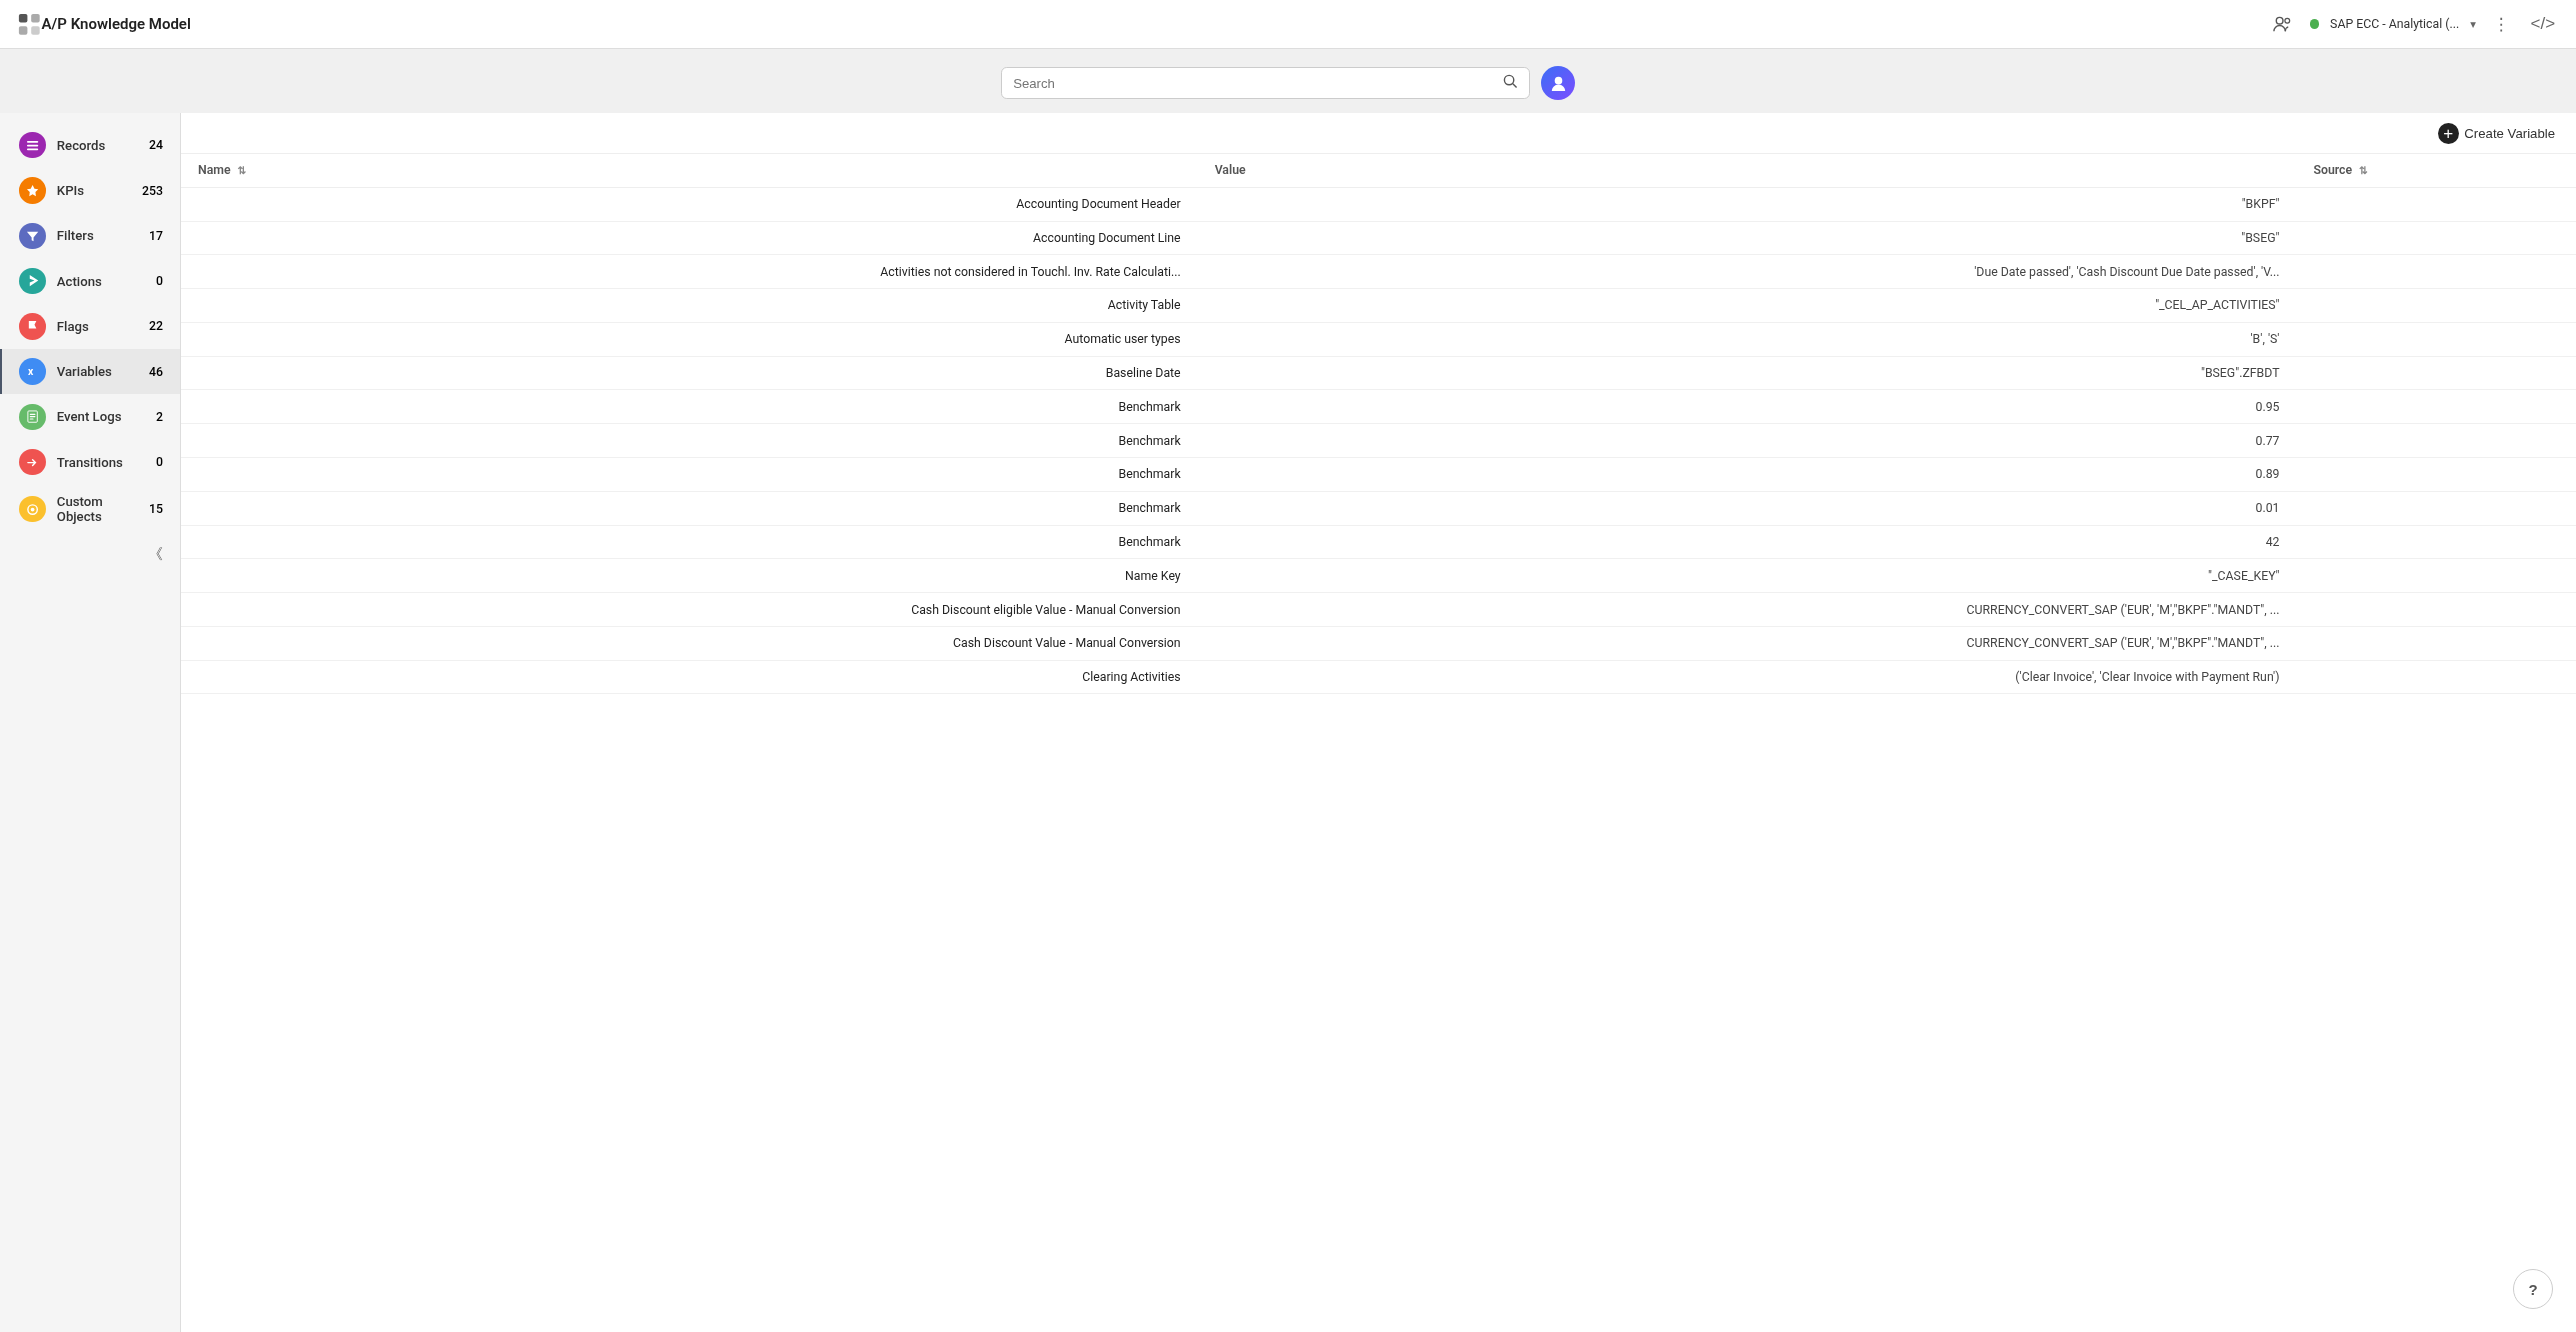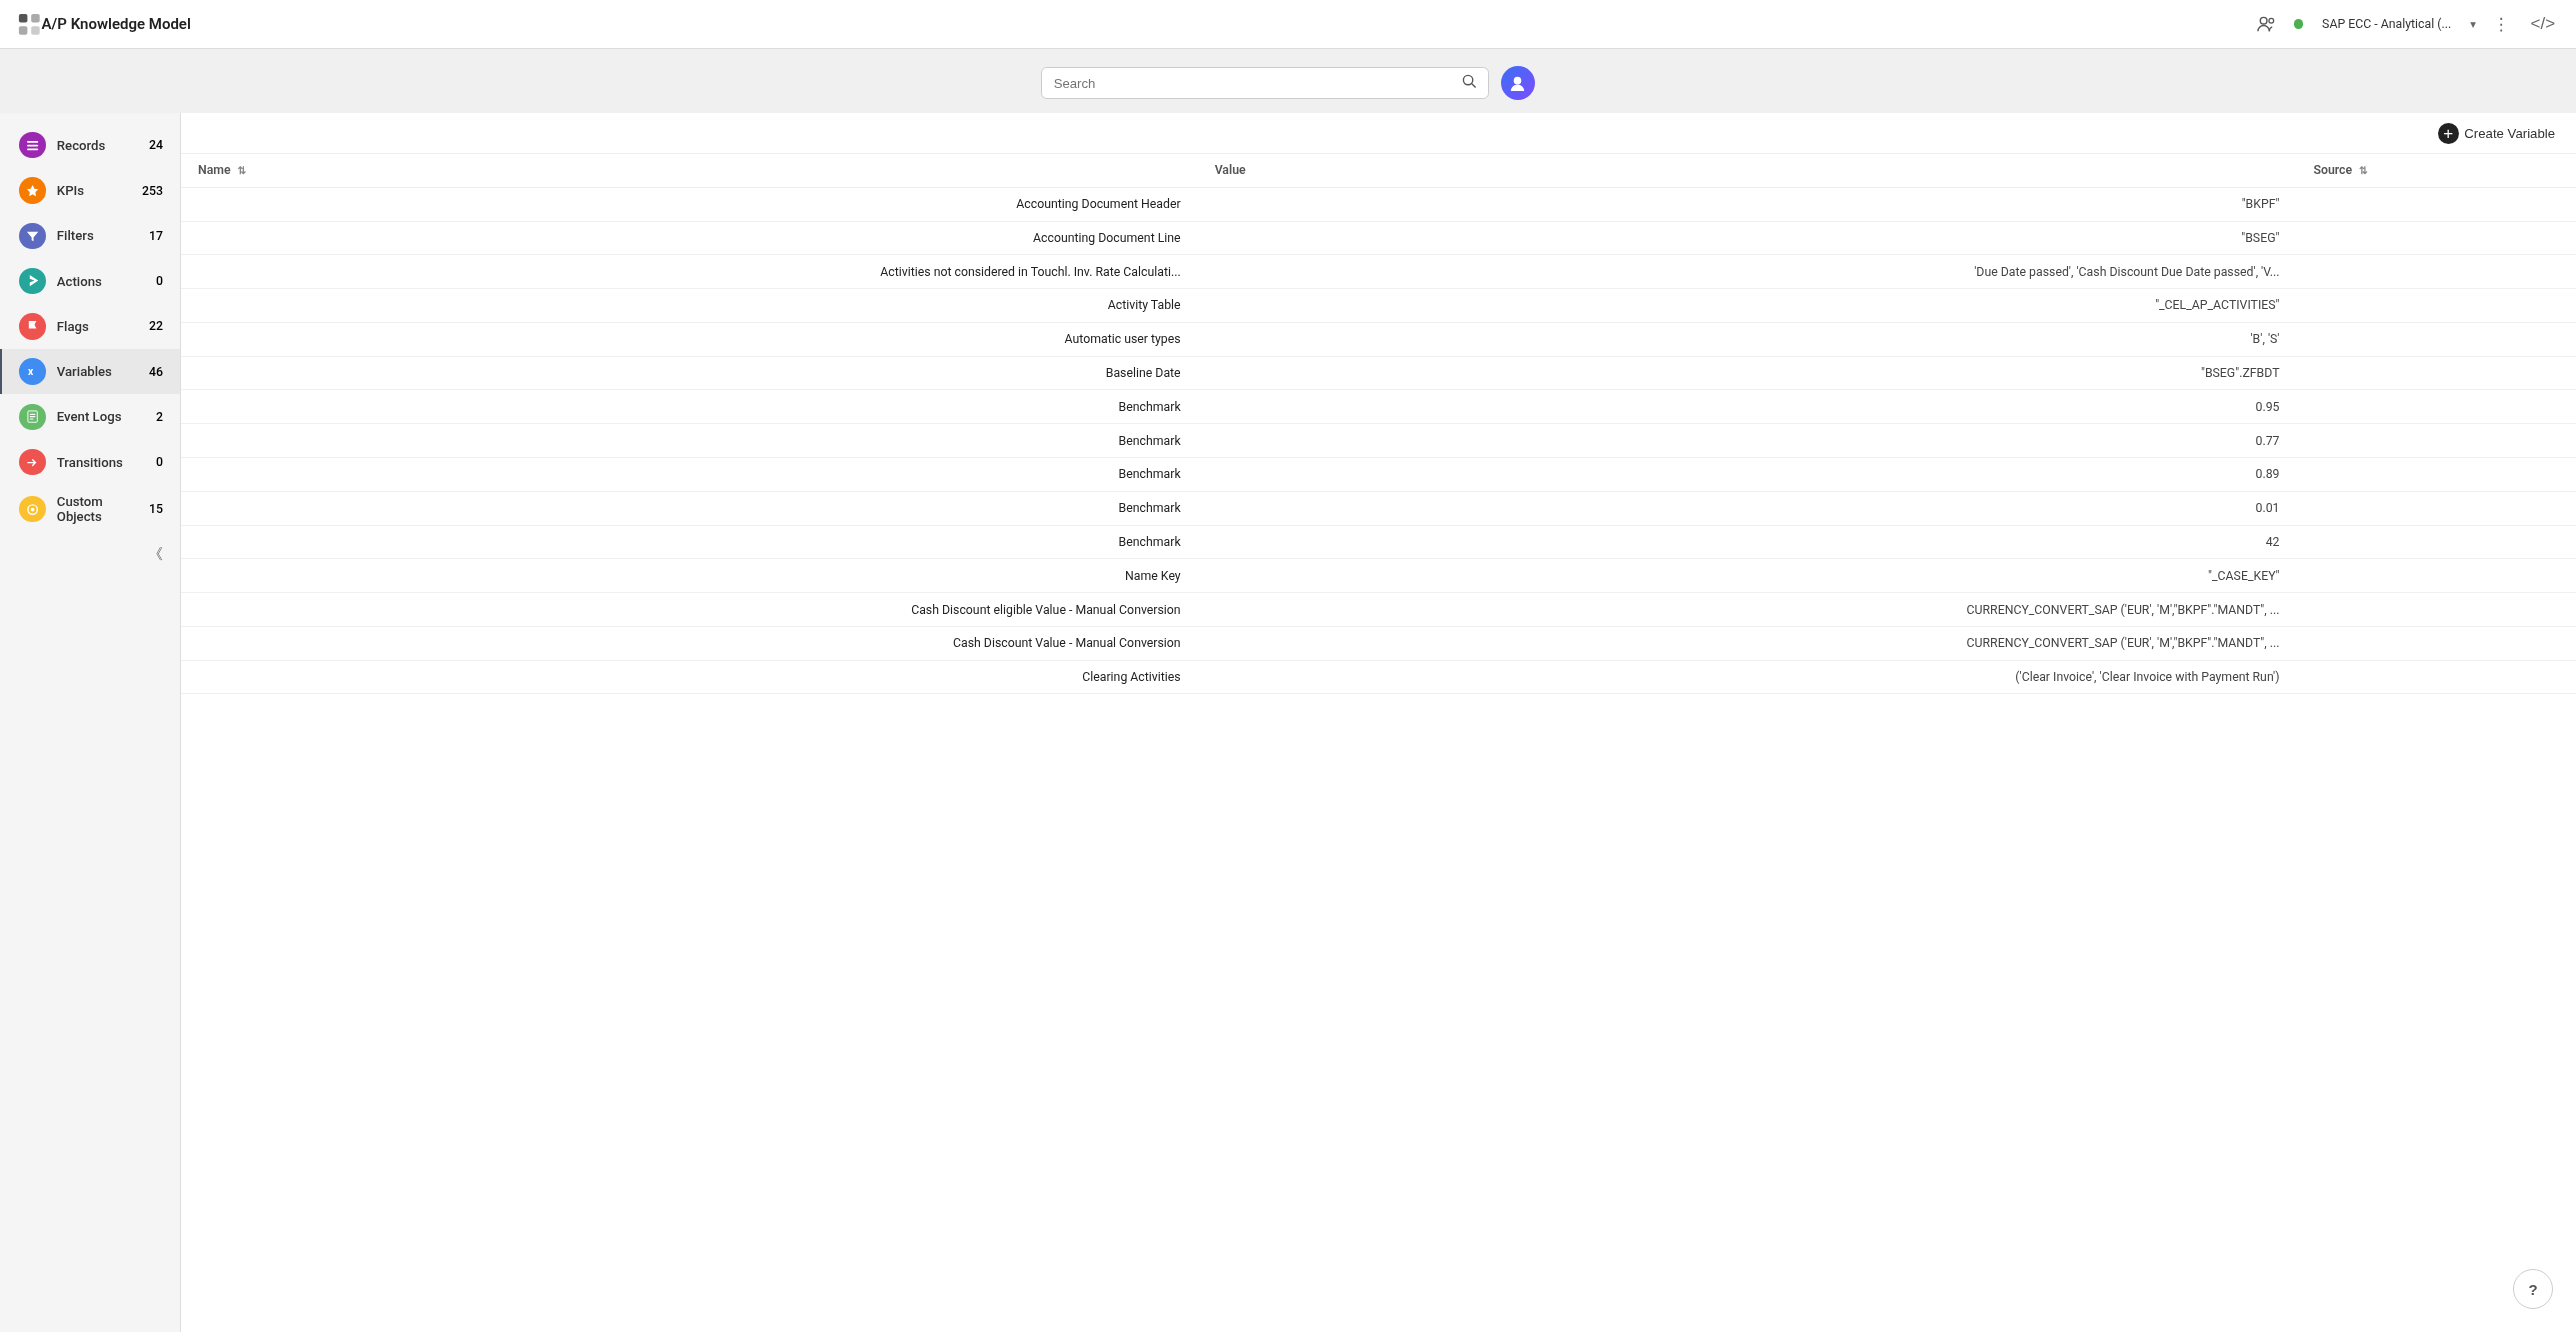--- a/index.html
+++ b/index.html
@@ -39,21 +39,21 @@
     }
     .topbar-right {
       margin-left: auto;
       display: flex;
       align-items: center;
       gap: 13.2px;
     }
     .topbar-connection {
       display: flex;
       align-items: center;
-      gap: 19px;
+      gap: 11px;
       font-size: 12.3px;
       color: #333;
     }
     .connection-dot {
       width: 9.4px;
       height: 9.4px;
       background: #4caf50;
       border-radius: 50%;
       display: inline-block;
     }
@@ -75,21 +75,21 @@
     
     .search-area {
       background: #f0f0f0;
       display: flex;
       justify-content: center;
       align-items: center;
       padding: 17px 0 13.2px 0;
       gap: 11.3px;
     }
     .search-box {
-      width: 448px;
+      width: 529px;
       display: flex;
       align-items: center;
       background: #fff;
       border: 0.9px solid #ccc;
       border-radius: 5.7px;
       padding: 5.7px 11.3px;
       gap: 7.6px;
     }
     .search-input {
       border: none;

